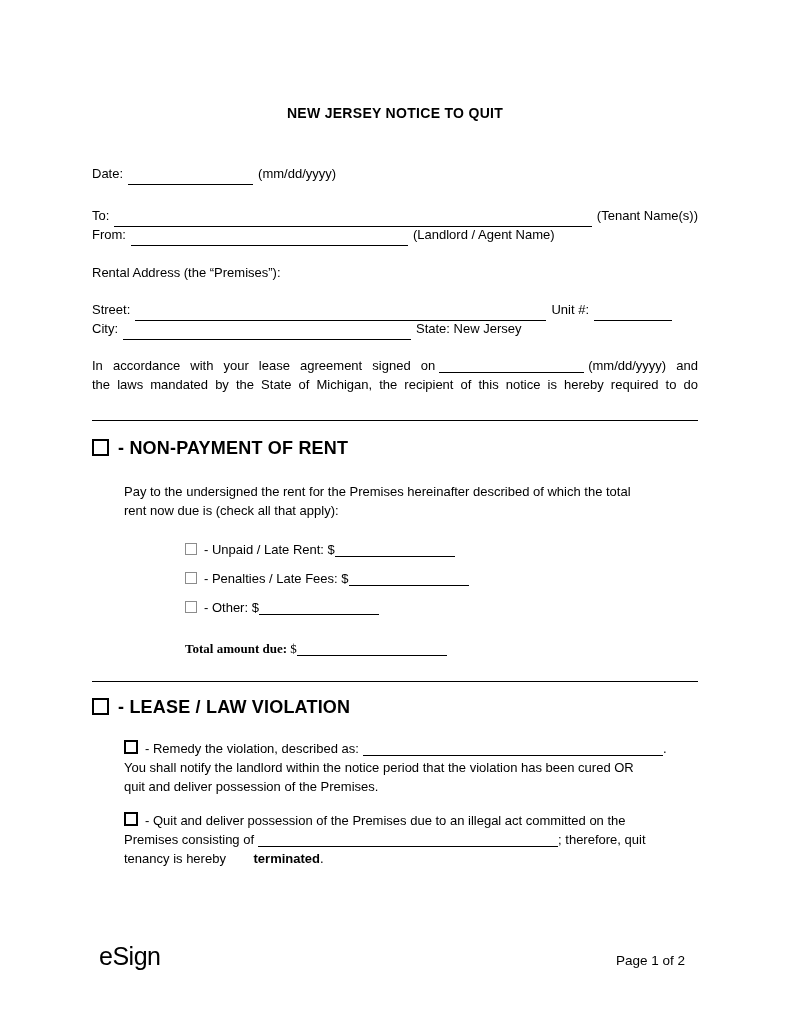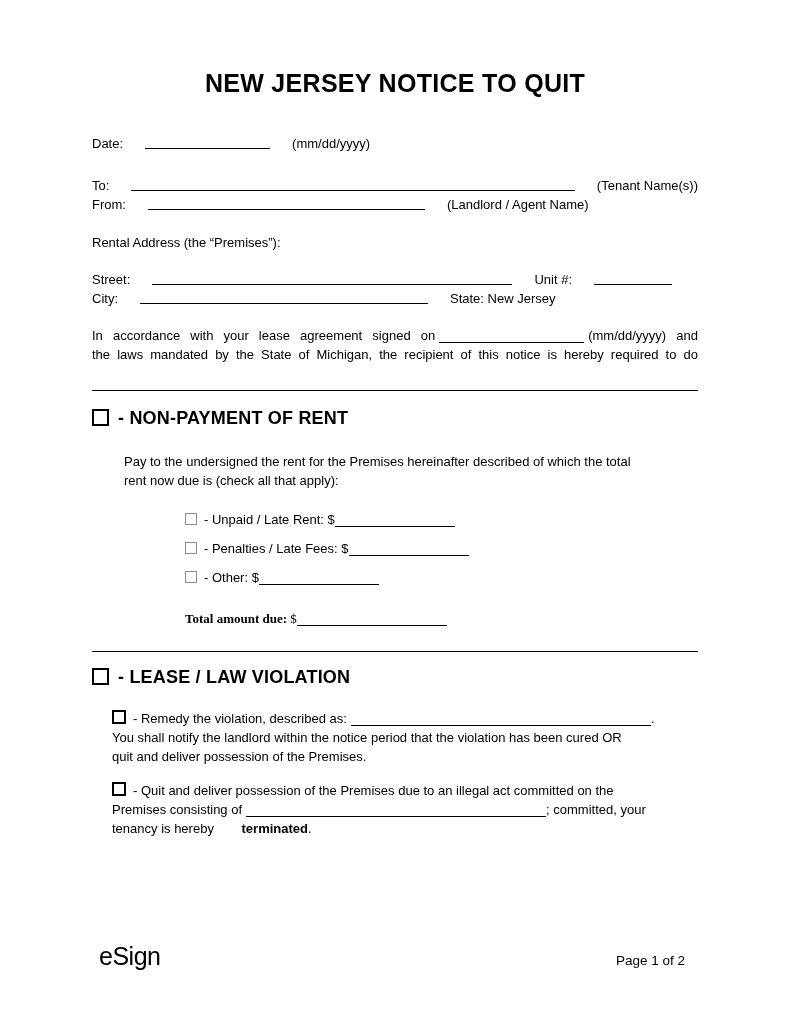--- a/index.html
+++ b/index.html
@@ -8,30 +8,30 @@
     width: 791px; height: 1024px;
     background: #ffffff;
     color: #000;
     font-family: "Liberation Sans", "DejaVu Sans", sans-serif;
     font-size: 13px; line-height: 19px;
     overflow: hidden;
   }
   .content { padding: 0 93px 0 92px; }
 
   .title {
-    padding-top: 70px;
+    padding-top: 100px;
     text-align: center;
-    font-size: 25px; line-height: 26px;
+    font-size: 14px; line-height: 26px;
     font-weight: bold;
     letter-spacing: 0.3px;
     white-space: nowrap;
   }
 
   .row { white-space: nowrap; }
-  .flexline { display: flex; align-items: flex-start; gap: 22px; white-space: nowrap; }
+  .flexline { display: flex; align-items: flex-end; gap: 5px; white-space: nowrap; }
 
   .blank {
     display: inline-block;
     height: 12px;
     border-bottom: 1px solid #000;
     transform: translateY(3px);
   }
   .flexline .blank { transform: translateY(2px); }
   .grow { flex: 1 1 auto; }
   .ml4 { margin-left: 4px; }
@@ -85,21 +85,21 @@
   }
 
   .pay { margin-top: 23px; margin-left: 32px; width: 557px; }
   .np-item { margin-top: 0; margin-left: 93px; white-space: nowrap; }
   .np-item + .np-item { margin-top: 10px; }
   .np-item:first-of-type { margin-top: 20px; }
   .items .np-item:nth-child(1) { }
   .total-line { margin-top: 22px; margin-left: 93px; white-space: nowrap; font-family: Liberation Serif, serif; }
   .total-label { font-weight: bold; }
 
-  .vio-block { margin-left: 20px; width: 574px; }
+  .vio-block { margin-left: 32px; width: 574px; }
   .vio-remedy { margin-top: 21px; }
   .vio-quit { margin-top: 15px; }
   .vline { white-space: nowrap; }
 
   .footer {
     position: absolute;
     left: 99px; right: 106px; top: 941px;
     display: flex; justify-content: space-between; align-items: baseline;
   }
   .brand {
@@ -187,21 +187,21 @@
     </div>
 
     <div class="vio-block vio-remedy">
       <div class="vline"><span class="cb-md"></span><span>- Remedy the violation, described as:</span><span class="blank bl-remedy ml4"></span><span>.</span></div>
       <div class="vline">You shall notify the landlord within the notice period that the violation has been cured OR</div>
       <div class="vline">quit and deliver possession of the Premises.</div>
     </div>
 
     <div class="vio-block vio-quit">
       <div class="vline"><span class="cb-md"></span><span>- Quit and deliver possession of the Premises due to an illegal act committed on the</span></div>
-      <div class="vline"><span>Premises consisting of</span><span class="blank bl-quit ml4"></span><span>; committed, your</span></div>
+      <div class="vline"><span>Premises consisting of</span><span class="blank bl-quit ml4"></span><span>; therefore, quit</span></div>
       <div class="vline"><span>tenancy is hereby</span> <b>terminated</b><span>.</span></div>
     </div>
 
   </div>
 
   <div class="footer">
     <span class="brand">eSign</span>
     <span class="page-indicator">Page 1 of 2</span>
   </div>
 </div>

